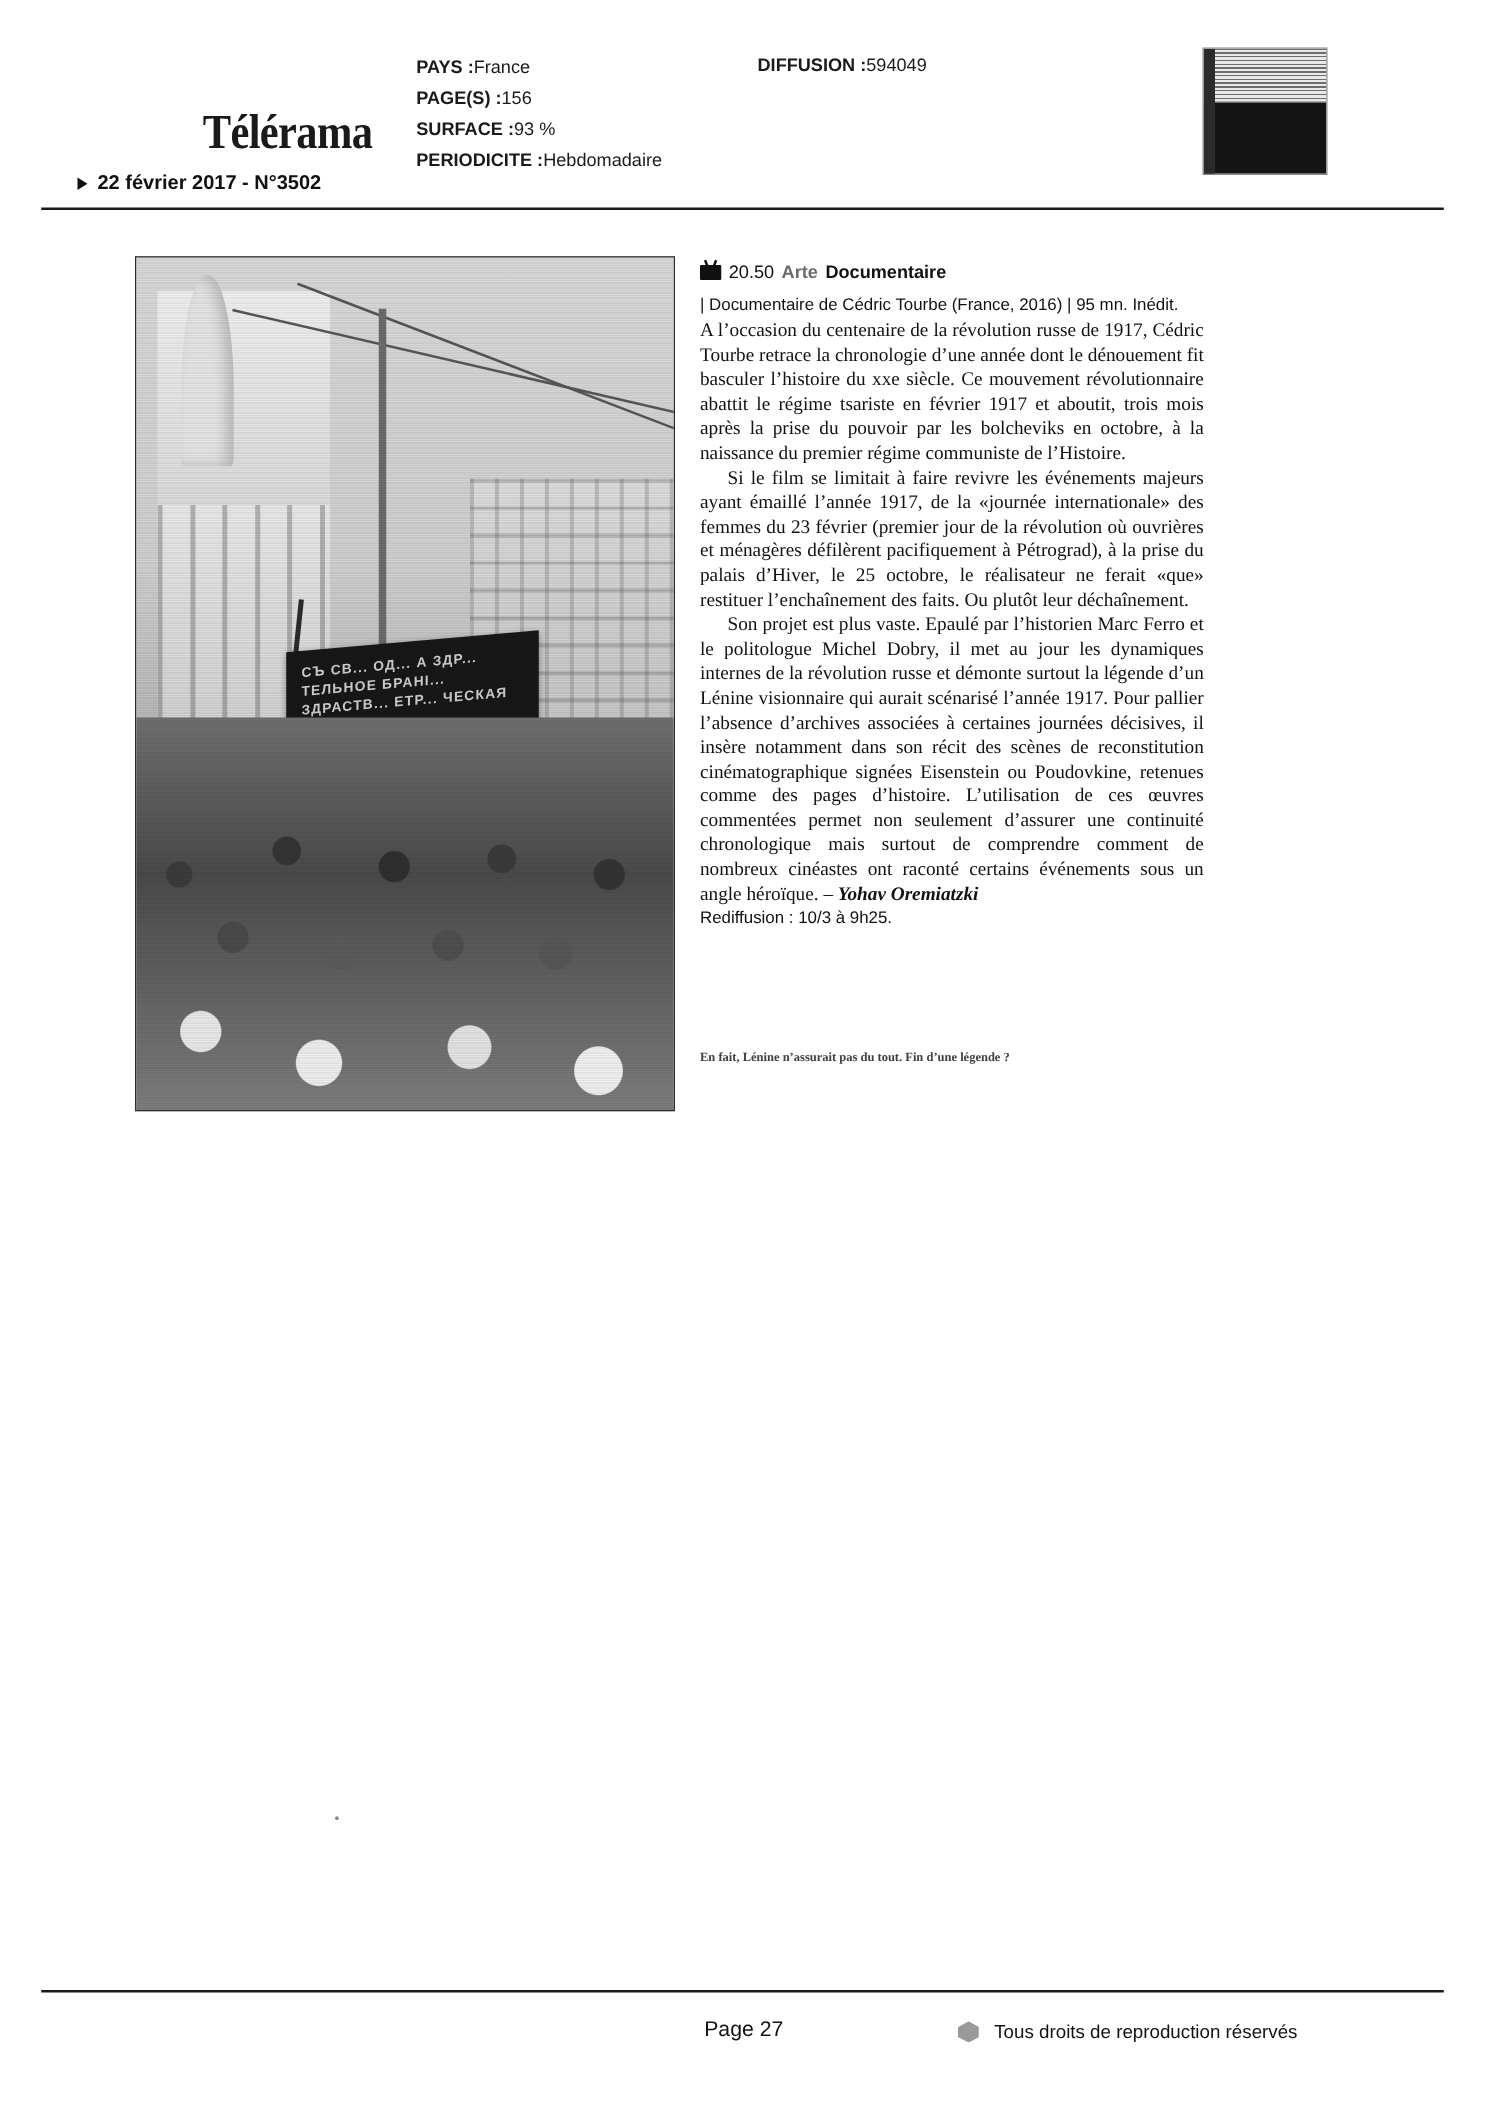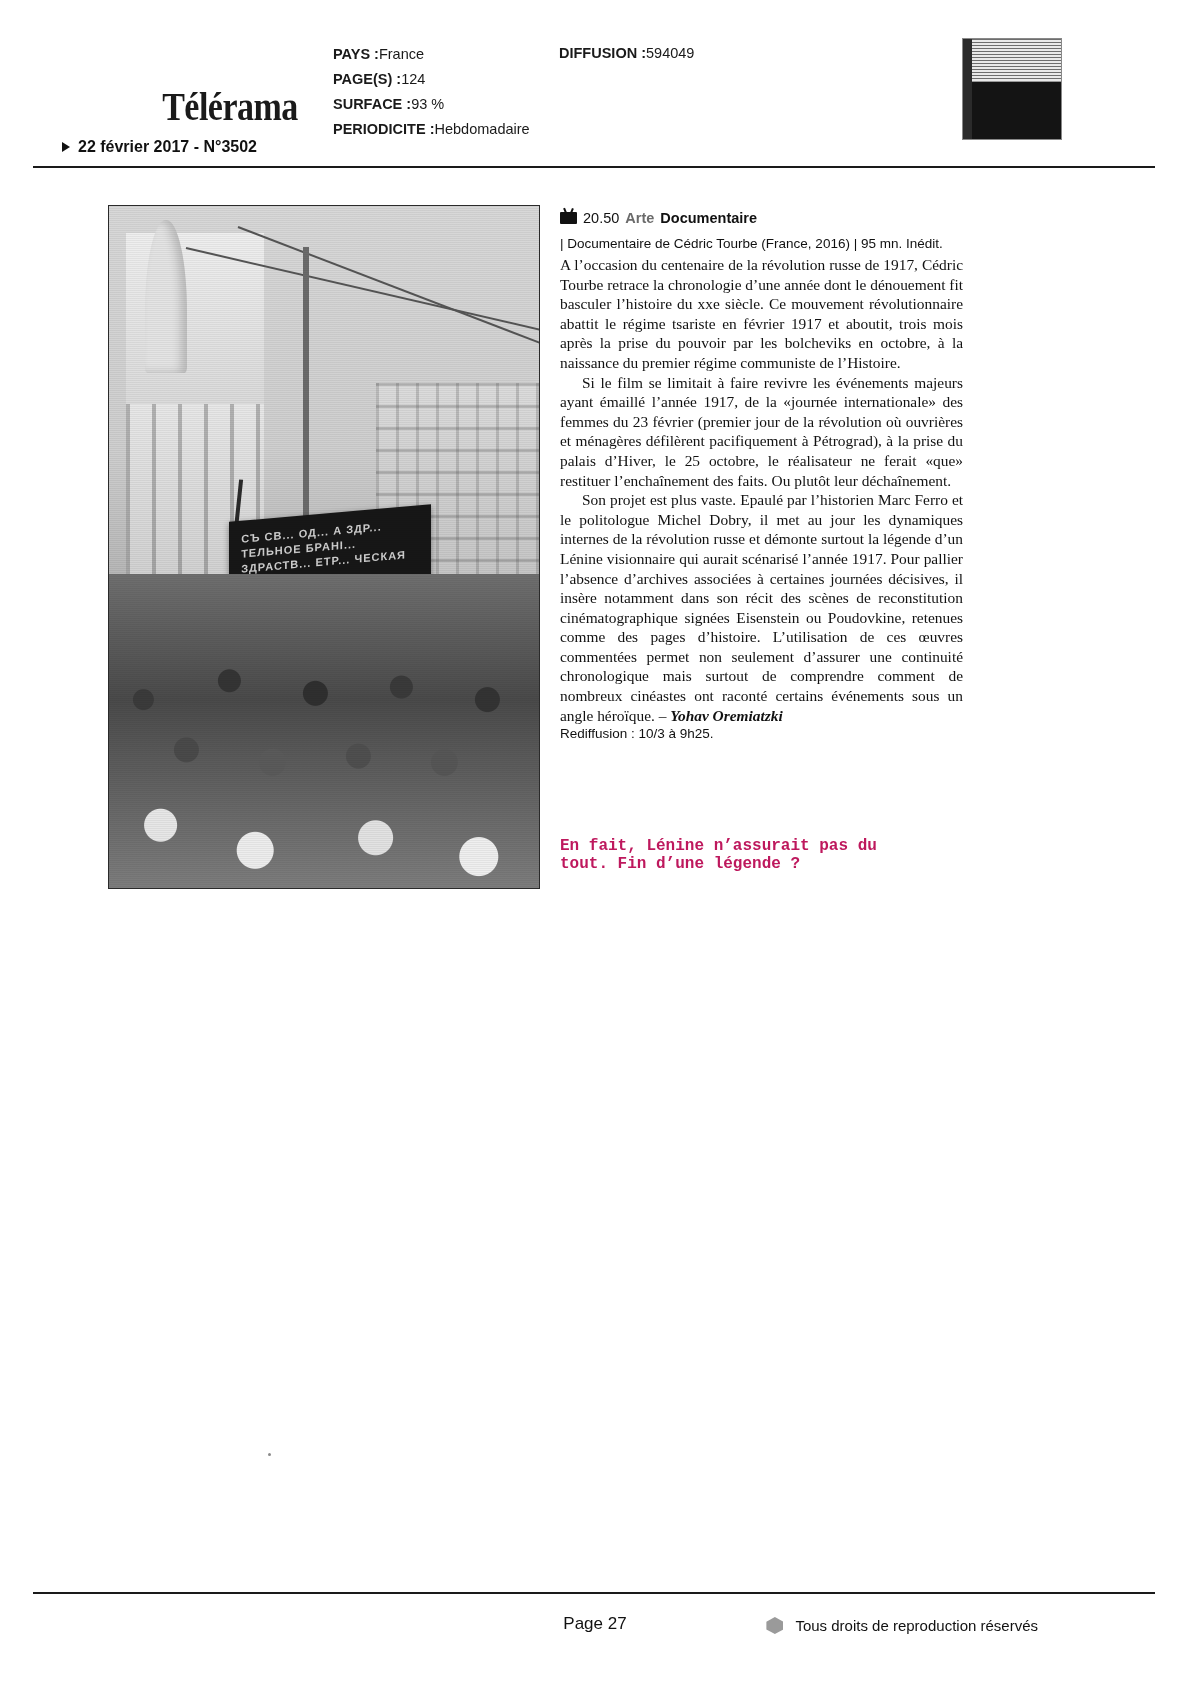--- a/index.html
+++ b/index.html
@@ -42,21 +42,21 @@
     font-size: 14.5px;
     line-height: 25px;
     color: #1a1a1a;
   }
   .meta-row { white-space: nowrap; }
   .meta-key { font-weight: bold; }
   .meta-val { font-weight: normal; }
 
   .diffusion {
     position: absolute;
-    left: 559px;
+    left: 606px;
     top: 45px;
     font-family: "Liberation Sans", sans-serif;
     font-size: 14.5px;
     color: #1a1a1a;
     white-space: nowrap;
   }
   .diffusion .meta-key { font-weight: bold; }
 
   .thumb {
     position: absolute;
@@ -299,25 +299,25 @@
     font-family: "Liberation Sans", sans-serif;
     font-size: 13.5px;
     color: #111;
     margin-top: 1px;
   }
   .caption {
     position: absolute;
     left: 560px;
     top: 838px;
     width: 330px;
-    font-family: Liberation Mono, monospace;
-    font-size: 16px;
+    font-family: Liberation Serif, serif;
+    font-size: 10px;
     line-height: 17.5px;
     font-weight: bold;
-    color: #be185d;
+    color: #404040;
   }
 
   
   .rule-bottom {
     position: absolute;
     left: 33px;
     bottom: 88px;
     width: 1122px;
     height: 2px;
     background: #1a1a1a;
@@ -360,21 +360,21 @@
 
 <div class="masthead">
   <div class="masthead-title">Télérama</div>
 </div>
 
 <div class="meta-block">
   <div class="meta-row">
     <span class="meta-key">PAYS :</span><span class="meta-val">France</span>
   </div>
   <div class="meta-row">
-    <span class="meta-key">PAGE(S) :</span><span class="meta-val">124</span>
+    <span class="meta-key">PAGE(S) :</span><span class="meta-val">156</span>
   </div>
   <div class="meta-row">
     <span class="meta-key">SURFACE :</span><span class="meta-val">93 %</span>
   </div>
   <div class="meta-row">
     <span class="meta-key">PERIODICITE :</span><span class="meta-val">Hebdomadaire</span>
   </div>
 </div>
 
 <div class="diffusion">

